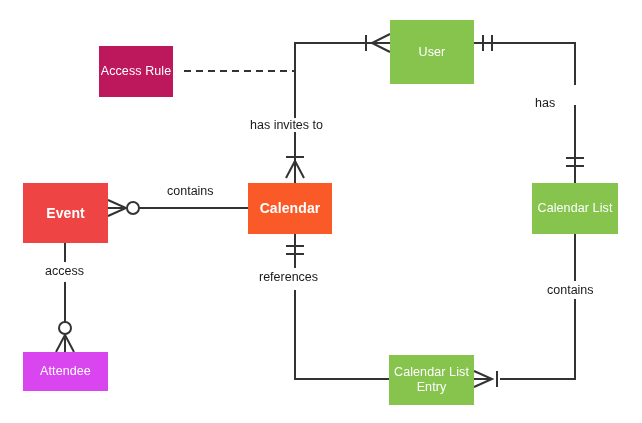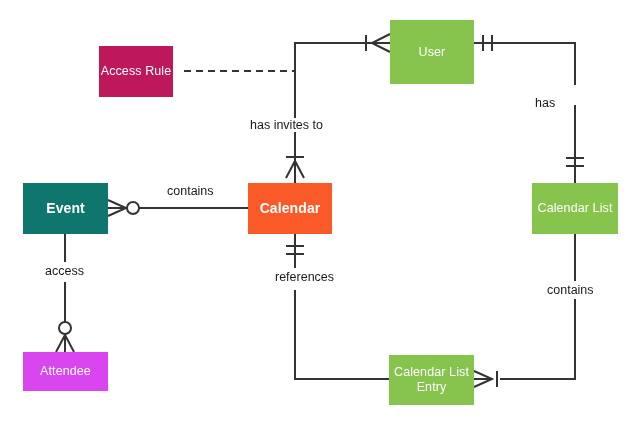--- a/index.html
+++ b/index.html
@@ -115,21 +115,21 @@
   </div>
 
   <div class="entity-box" style="left:390px; top:20px; width:84px; height:64px; background:#86C44E;">
     <span>User</span>
   </div>
 
   <div class="entity-box" style="left:532px; top:183px; width:86px; height:51px; background:#86C44E;">
     <span>Calendar List</span>
   </div>
 
-  <div class="entity-box strong" style="left:23px; top:183px; width:85px; height:51px; background:#0f766e;">
+  <div class="entity-box strong" style="left:23px; top:183px; width:85px; height:60px; background:#ef4444;">
     <span>Event</span>
   </div>
 
   <div class="entity-box strong" style="left:248px; top:183px; width:84px; height:51px; background:#FA5A28;">
     <span>Calendar</span>
   </div>
 
   <div class="entity-box" style="left:23px; top:352px; width:85px; height:39px; background:#d946ef;">
     <span>Attendee</span>
   </div>
@@ -148,21 +148,21 @@
   </div>
 
   <div class="edge-label" style="left:164px; top:184px;">
     <span>contains</span>
   </div>
 
   <div class="edge-label" style="left:42px; top:264px;">
     <span>access</span>
   </div>
 
-  <div class="edge-label" style="left:256px; top:270px;margin-left:16px;">
+  <div class="edge-label" style="left:256px; top:270px;">
     <span>references</span>
   </div>
 
   <div class="edge-label" style="left:544px; top:283px;">
     <span>contains</span>
   </div>
 
 </div>
 
 </body></html>

